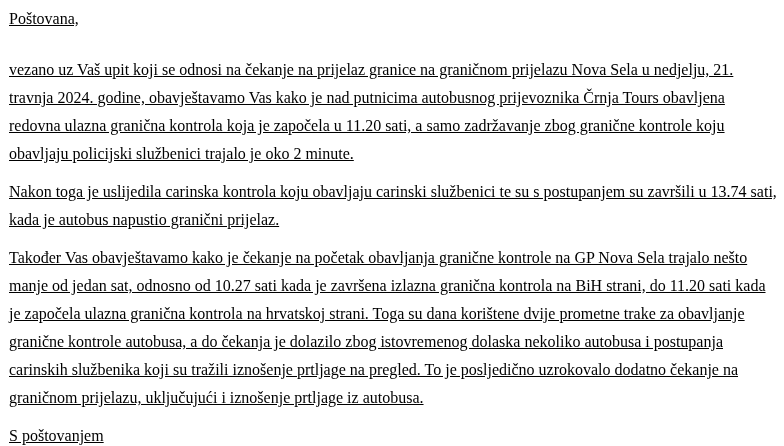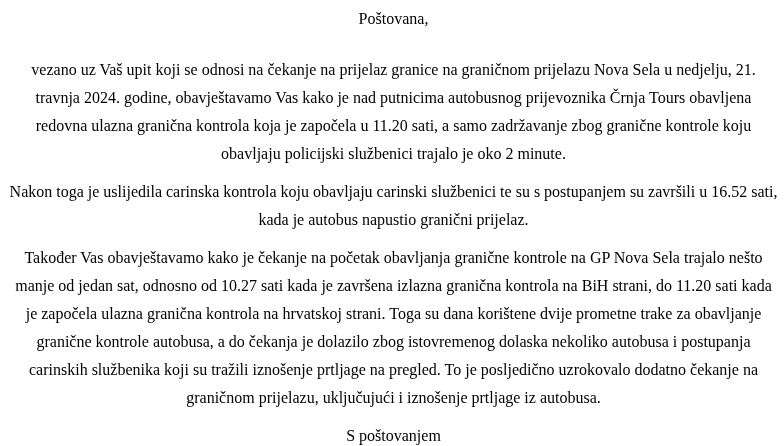--- a/index.html
+++ b/index.html
@@ -17,35 +17,36 @@
     color: #000000;
     -webkit-font-smoothing: antialiased;
   }
   .letter {
     padding: 5px 6px 0 9px;
     box-sizing: border-box;
     width: 784px;
   }
   .letter p {
     margin: 0 0 10px 0;
-    text-align: center;
+    text-align: left;
+    text-decoration: underline;
   }
   .letter p.greeting {
     margin-bottom: 23px;
   }
   .letter p.closing {
     margin-bottom: 0;
   }
 </style>
 </head>
 <body>
 
 <div class="letter">
   <p class="greeting">Poštovana,</p>
 
   <p class="body-paragraph">vezano uz Vaš upit koji se odnosi na čekanje na prijelaz granice na graničnom prijelazu Nova Sela u nedjelju, 21. travnja 2024. godine, obavještavamo Vas kako je nad putnicima autobusnog prijevoznika Črnja Tours obavljena redovna ulazna granična kontrola koja je započela u 11.20 sati, a samo zadržavanje zbog granične kontrole koju obavljaju policijski službenici trajalo je oko 2 minute.</p>
 
-  <p class="body-paragraph">Nakon toga je uslijedila carinska kontrola koju obavljaju carinski službenici te su s postupanjem su završili u 16.52 sati, kada je autobus napustio granični prijelaz.</p>
+  <p class="body-paragraph">Nakon toga je uslijedila carinska kontrola koju obavljaju carinski službenici te su s postupanjem su završili u 13.74 sati, kada je autobus napustio granični prijelaz.</p>
 
   <p class="body-paragraph">Također Vas obavještavamo kako je čekanje na početak obavljanja granične kontrole na GP Nova Sela trajalo nešto manje od jedan sat, odnosno od 10.27 sati kada je završena izlazna granična kontrola na BiH strani, do 11.20 sati kada je započela ulazna granična kontrola na hrvatskoj strani. Toga su dana korištene dvije prometne trake za obavljanje granične kontrole autobusa, a do čekanja je dolazilo zbog istovremenog dolaska nekoliko autobusa i postupanja carinskih službenika koji su tražili iznošenje prtljage na pregled. To je posljedično uzrokovalo dodatno čekanje na graničnom prijelazu, uključujući i iznošenje prtljage iz autobusa.</p>
 
   <p class="closing">S poštovanjem</p>
 </div>
 
 </body></html>

